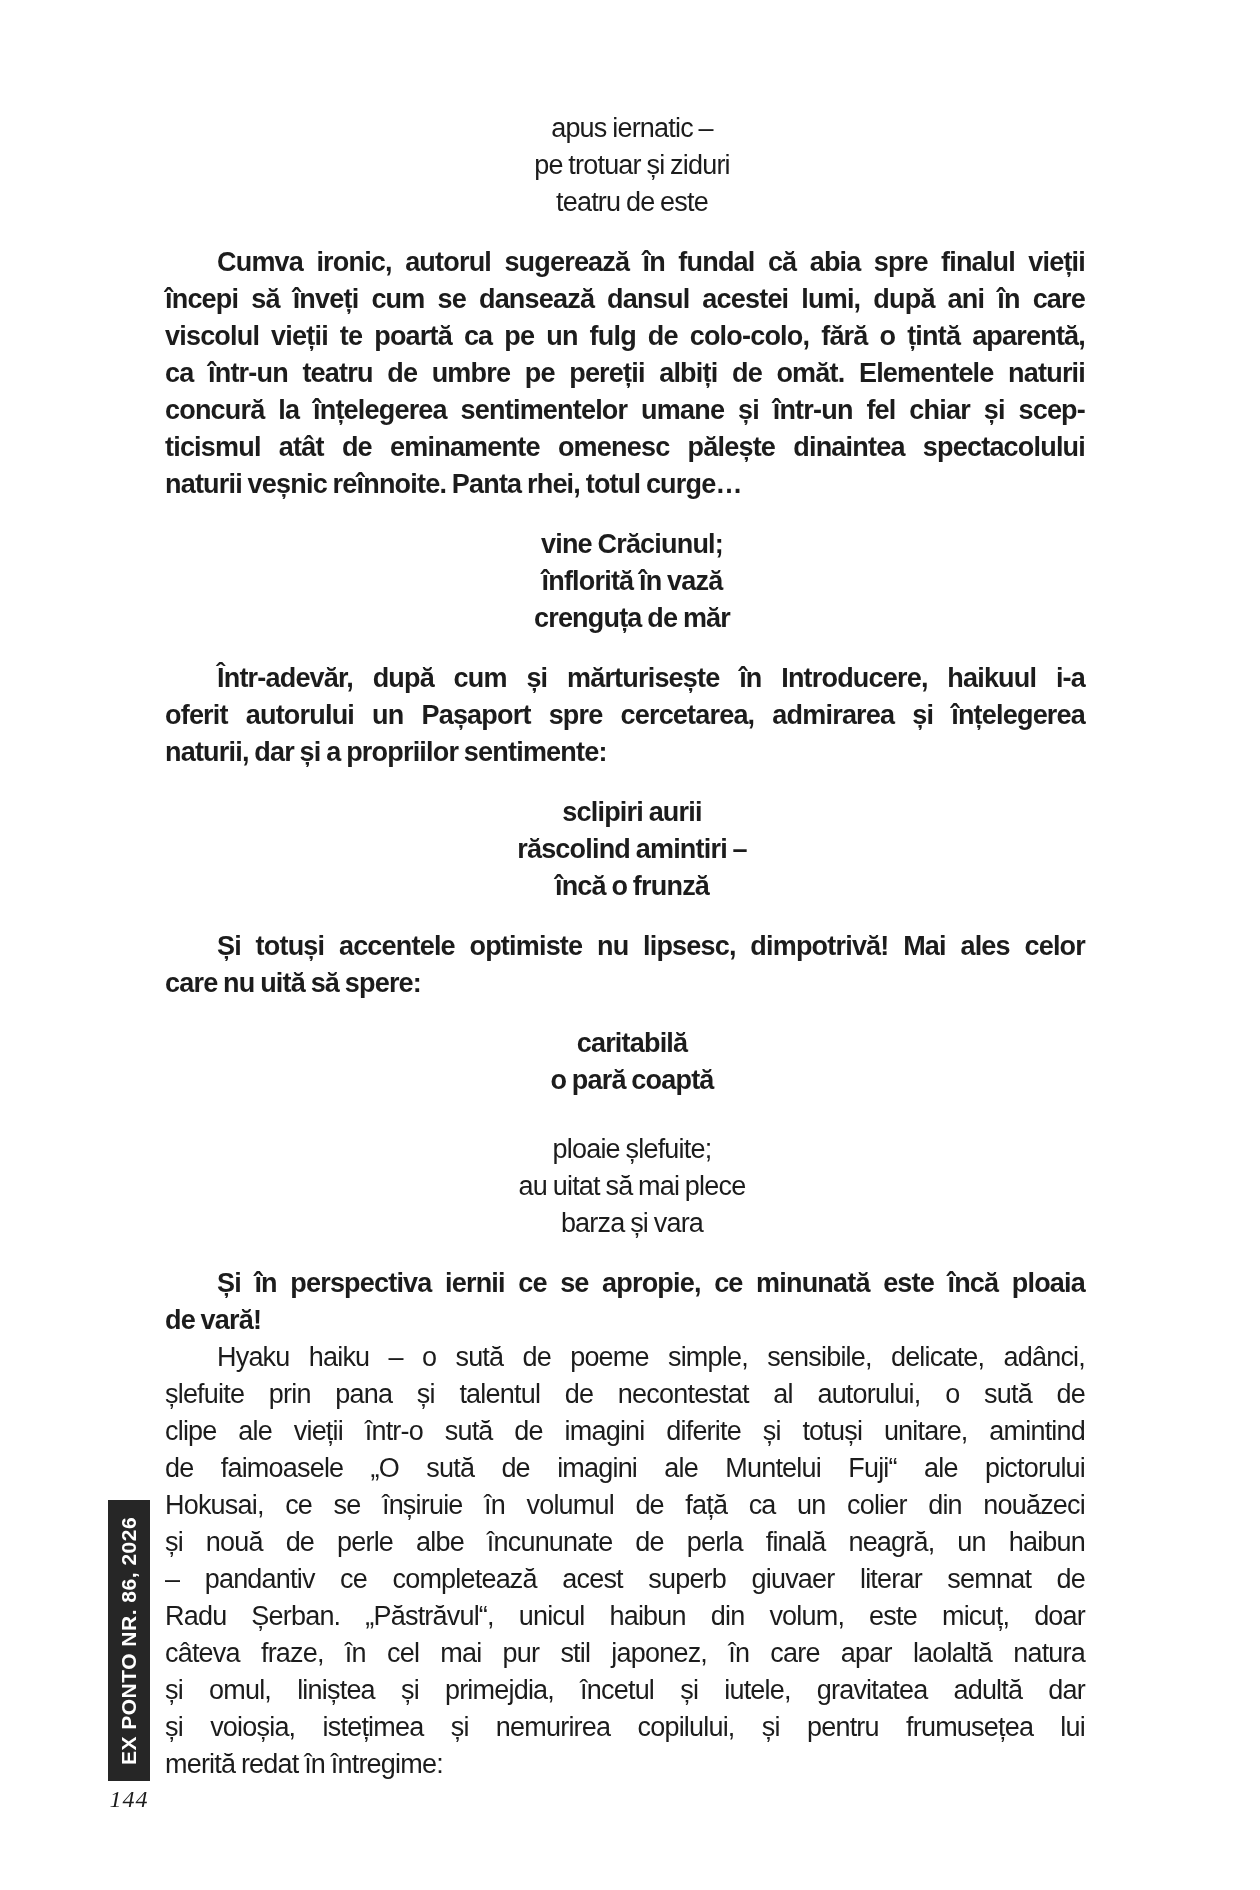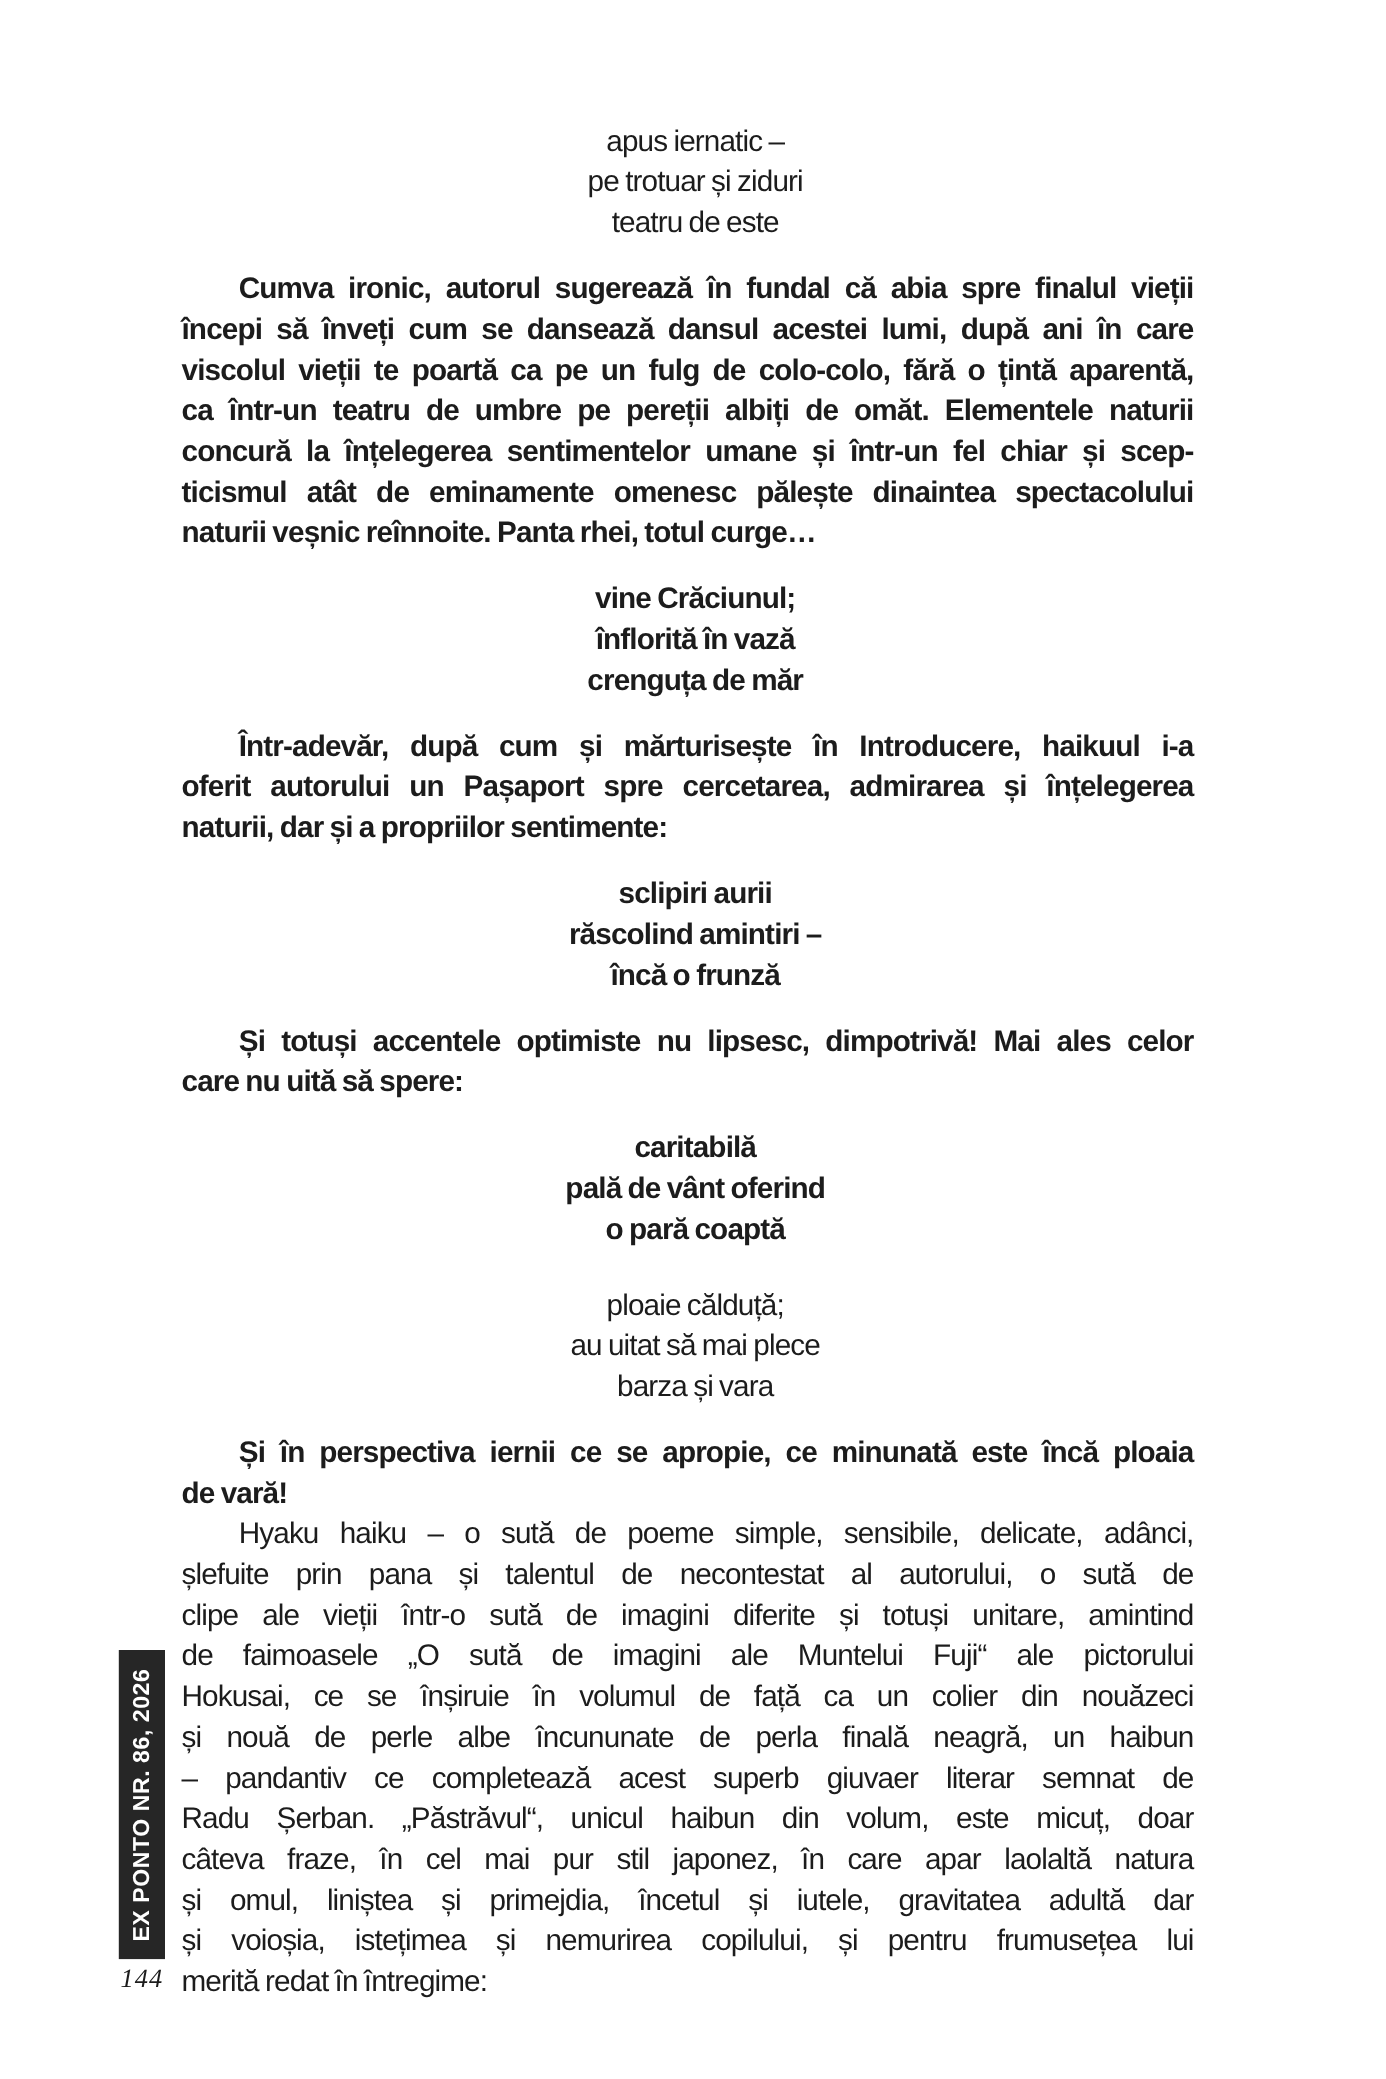--- a/index.html
+++ b/index.html
@@ -107,25 +107,24 @@
         <div class="poem-line">sclipiri aurii</div>
         <div class="poem-line">răscolind amintiri –</div>
         <div class="poem-line">încă o frunză</div>
       </div>
       <div class="block para gap-normal">
         <div class="line indent">Și totuși accentele optimiste nu lipsesc, dimpotrivă! Mai ales celor</div>
         <div class="line last">care nu uită să spere:</div>
       </div>
       <div class="block poem gap-normal">
         <div class="poem-line">caritabilă</div>
-        <div class="poem-line">pală de vânt oferind</div>
         <div class="poem-line">o pară coaptă</div>
       </div>
       <div class="block poem gap-large">
-        <div class="poem-line">ploaie călduță;</div>
+        <div class="poem-line">ploaie șlefuite;</div>
         <div class="poem-line">au uitat să mai plece</div>
         <div class="poem-line">barza și vara</div>
       </div>
       <div class="block para gap-normal">
         <div class="line indent">Și în perspectiva iernii ce se apropie, ce minunată este încă ploaia</div>
         <div class="line last">de vară!</div>
       </div>
       <div class="block para gap-none">
         <div class="line indent">Hyaku haiku – o sută de poeme simple, sensibile, delicate, adânci,</div>
         <div class="line">șlefuite prin pana și talentul de necontestat al autorului, o sută de</div>

